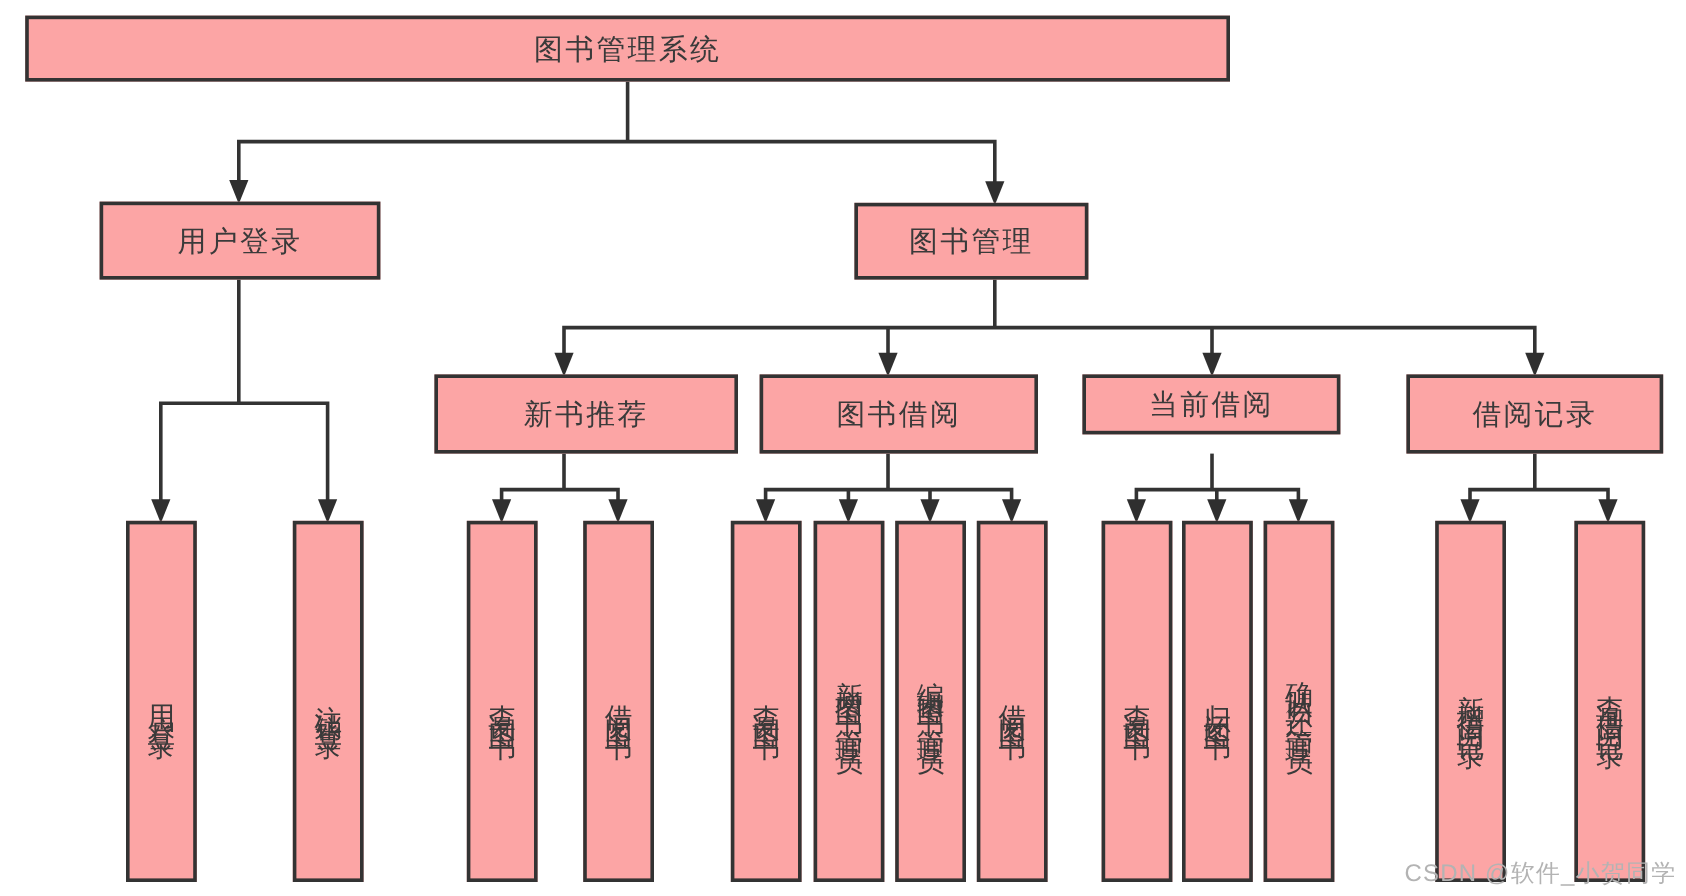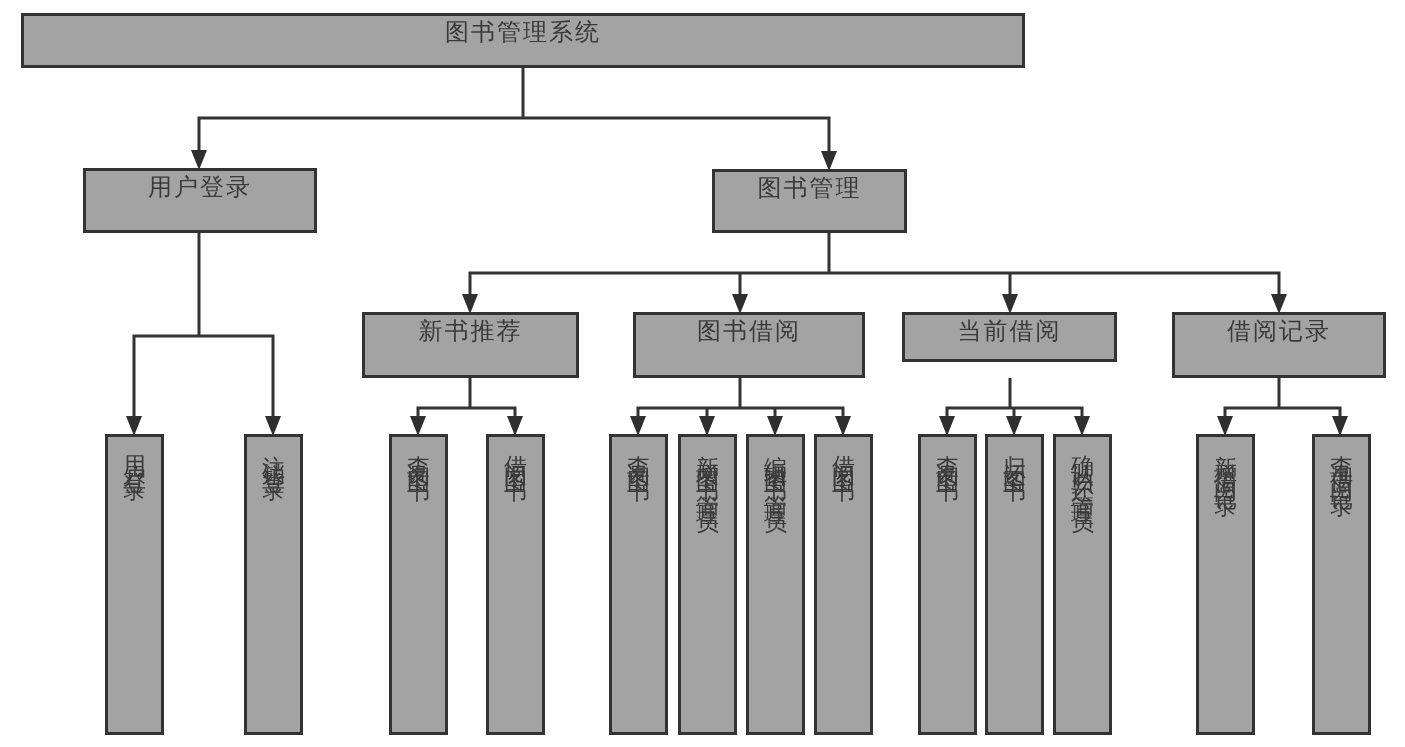--- a/index.html
+++ b/index.html
@@ -17,23 +17,24 @@
   }
   #connectors {
     position: absolute;
     left: 0; top: 0;
     width: 1405px;
     height: 747px;
   }
   .hbox, .vbox {
     position: absolute;
     box-sizing: border-box;
-    background: #a3a3a3;
+    background: #fca5a5;
     border: 3px solid #333333;
     display: flex;
+    align-items: center;
     justify-content: center;
   }
   .hlabel {
     font-size: 24px;
     letter-spacing: 2px;
     color: #3a3a3a;
     white-space: nowrap;
   }
   .vbox {
     top: 434px;
@@ -119,21 +120,21 @@
     <span class="hlabel">图书管理系统</span>
   </div>
 
   <div class="hbox" style="left:83px;top:168px;width:234px;height:65px">
     <span class="hlabel">用户登录</span>
   </div>
   <div class="hbox" style="left:712px;top:169px;width:195px;height:64px">
     <span class="hlabel">图书管理</span>
   </div>
 
-  <div class="hbox" style="left:362px;top:312px;width:217px;height:66px">
+  <div class="hbox" style="left:362px;top:312px;width:253px;height:66px">
     <span class="hlabel">新书推荐</span>
   </div>
   <div class="hbox" style="left:633px;top:312px;width:232px;height:66px">
     <span class="hlabel">图书借阅</span>
   </div>
   <div class="hbox" style="left:902px;top:312px;width:215px;height:50px">
     <span class="hlabel">当前借阅</span>
   </div>
   <div class="hbox" style="left:1172px;top:312px;width:214px;height:66px">
     <span class="hlabel">借阅记录</span>
@@ -176,13 +177,14 @@
     <span class="vlabel">确认归还（管理员）</span>
   </div>
 
   <div class="vbox" style="left:1196px">
     <span class="vlabel">新增借阅记录</span>
   </div>
   <div class="vbox" style="left:1312px">
     <span class="vlabel">查询借阅记录</span>
   </div>
 
+  <div class="watermark">CSDN @软件_小贺同学</div>
 </div>
 
 </body></html>

